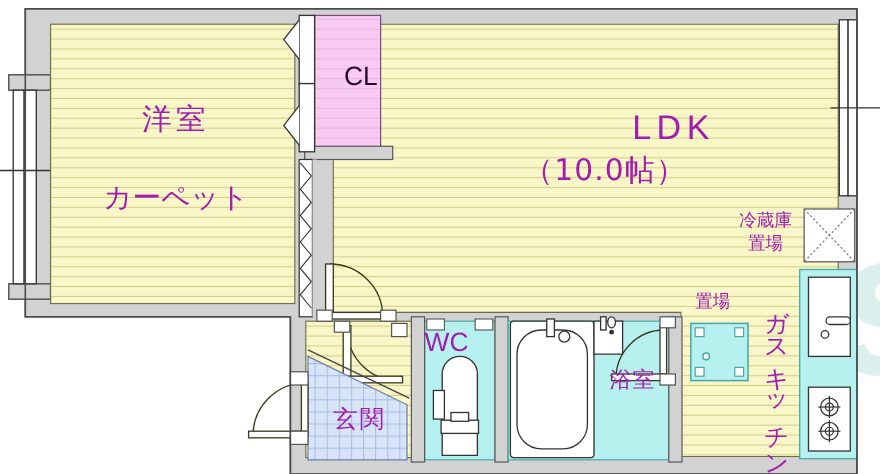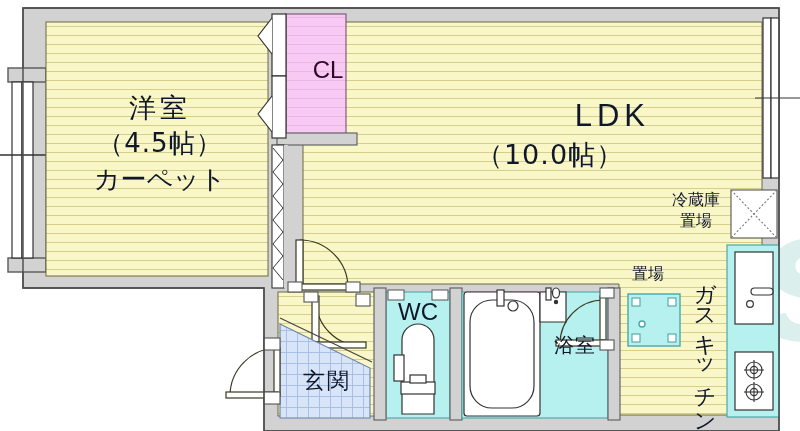--- a/index.html
+++ b/index.html
@@ -1,20 +1,20 @@
 <!DOCTYPE html>
 <html><head>
 <meta charset="utf-8">
 <style>
   html,body{margin:0;padding:0;background:#ffffff;}
   body{width:800px;height:431px;overflow:hidden;
        font-family:"Liberation Sans","DejaVu Sans",sans-serif;}
   #plan{position:relative;width:800px;height:431px;background:#ffffff;}
   #plan svg{display:block;position:absolute;left:0;top:0;}
-  .lbl{position:absolute;color:#0f172a;white-space:pre;pointer-events:none;}
+  .lbl{position:absolute;color:#a21caf;white-space:pre;pointer-events:none;}
   .jp{font-family:"DejaVu Sans","Liberation Sans",sans-serif;}
   .vert{writing-mode:vertical-rl;text-orientation:upright;letter-spacing:1px;}
 </style>
 </head>
 <body>
 
 <div id="plan">
 
   <svg width="800" height="431" viewBox="0 0 800 431">
     <defs>
@@ -215,29 +215,28 @@
     <line x1="755" y1="98" x2="800" y2="98" stroke="#333" stroke-width="1.2"></line>
 
     <g fill="none" stroke="#4a4a4a" stroke-width="1.4">
       <path d="M23,8 L779,8 L779,431 L264,431 L264,288 L23,288 Z"></path>
     </g>
 
     </g>
   </svg>
 
   <div class="lbl jp" style="left:76px;top:90px;width:168px;text-align:center;font-size:27px;letter-spacing:4px;">洋室</div>
-  <div class="lbl jp" style="left:56px;top:126px;width:208px;text-align:center;font-size:26px;letter-spacing:1px;">（4.5帖）</div>
   <div class="lbl jp" style="left:54px;top:162px;width:212px;text-align:center;font-size:26px;letter-spacing:0px;">カーペット</div>
 
   <div class="lbl" style="left:450px;top:98px;width:200px;text-align:right;font-size:31px;letter-spacing:5px;">LDK</div>
   <div class="lbl jp" style="left:440px;top:137px;width:220px;text-align:center;font-size:27px;letter-spacing:1px;">（10.0帖）</div>
 
   <div class="lbl" style="left:286px;top:56px;width:60px;text-align:center;font-size:24px;color:#2b0a29;padding-left:12px;">CL</div>
 
-  <div class="lbl" style="left:386px;top:298px;width:64px;text-align:center;font-size:24px;">WC</div>
+  <div class="lbl" style="left:386px;top:298px;width:64px;text-align:left;font-size:24px;">WC</div>
 
   <div class="lbl jp" style="left:543px;top:332px;width:64px;text-align:center;font-size:20px;letter-spacing:1px;">浴室</div>
 
   <div class="lbl jp" style="left:292px;top:366px;width:70px;text-align:center;font-size:22px;letter-spacing:2px;">玄関</div>
 
   <div class="lbl jp" style="left:662px;top:190px;width:68px;text-align:center;font-size:16px;">冷蔵庫</div>
   <div class="lbl jp" style="left:662px;top:211px;width:68px;text-align:center;font-size:16px;">置場</div>
 
   <div class="lbl jp" style="left:613px;top:264px;width:70px;text-align:center;font-size:16px;">置場</div>
 

